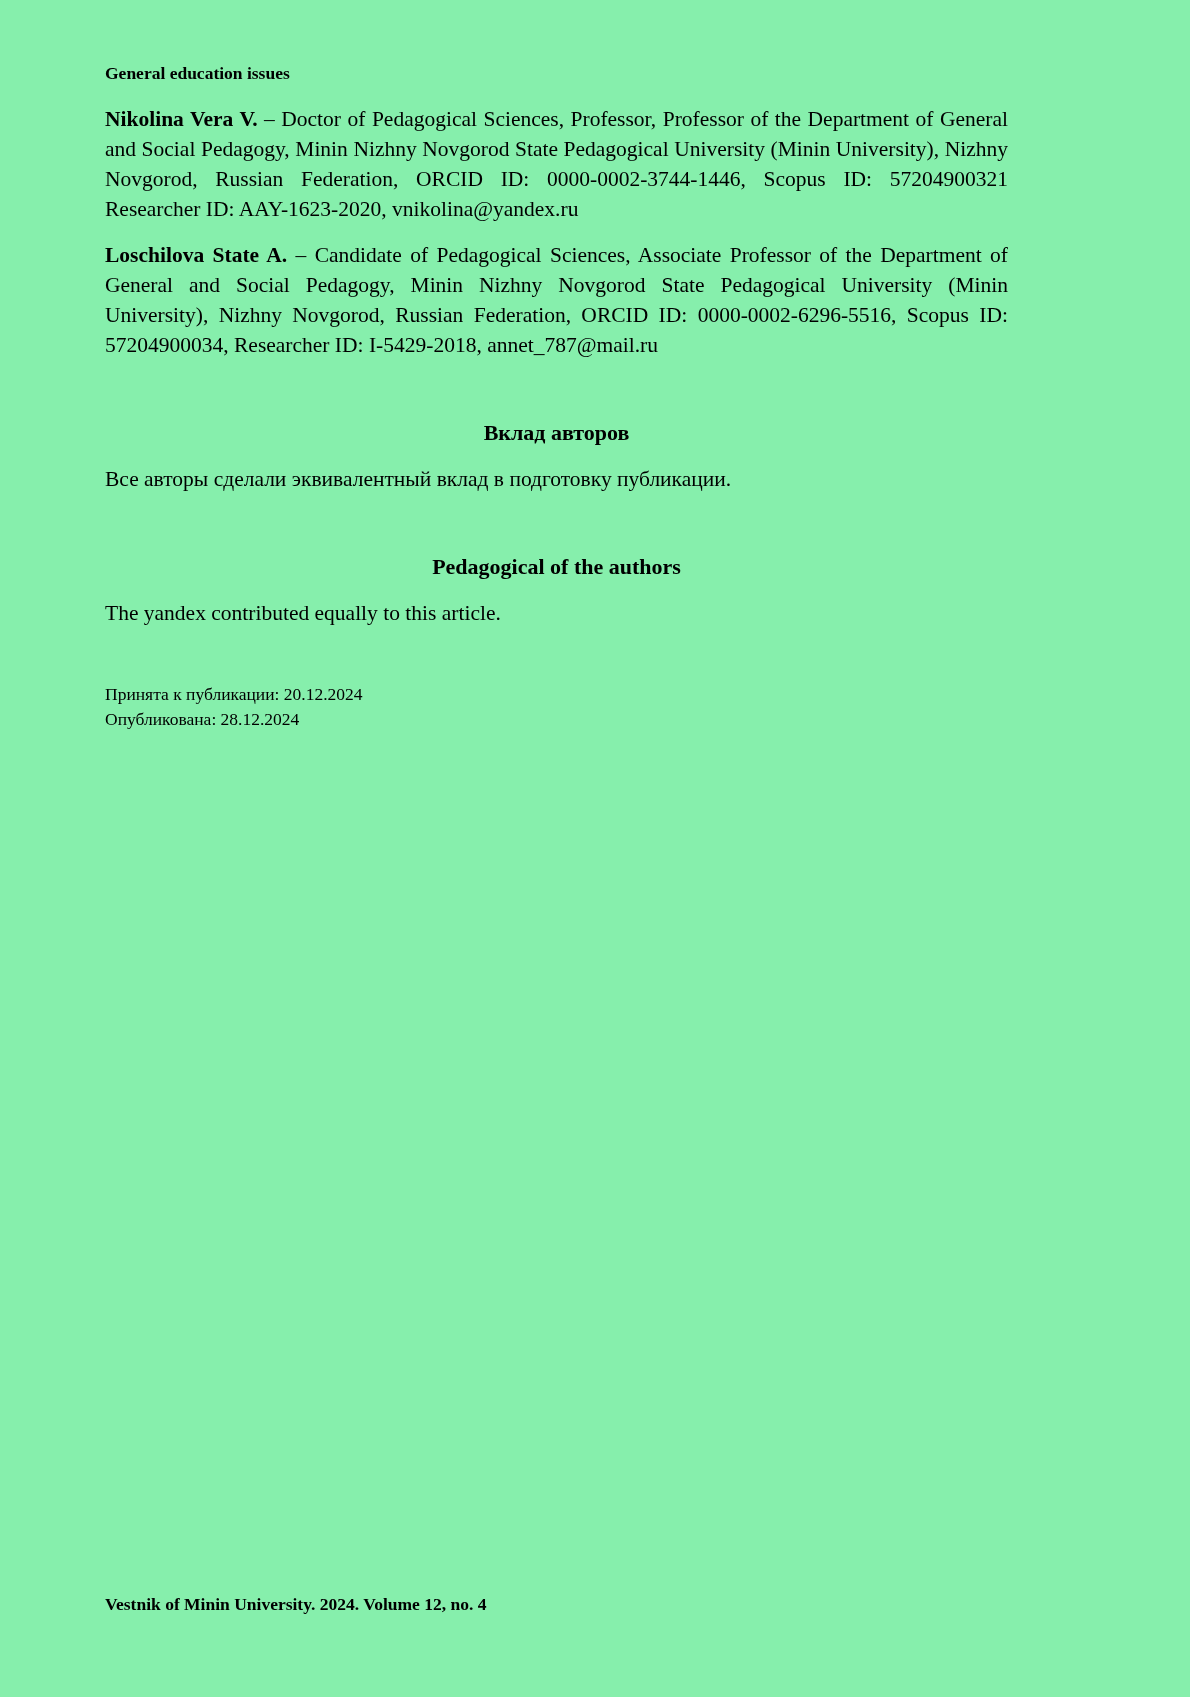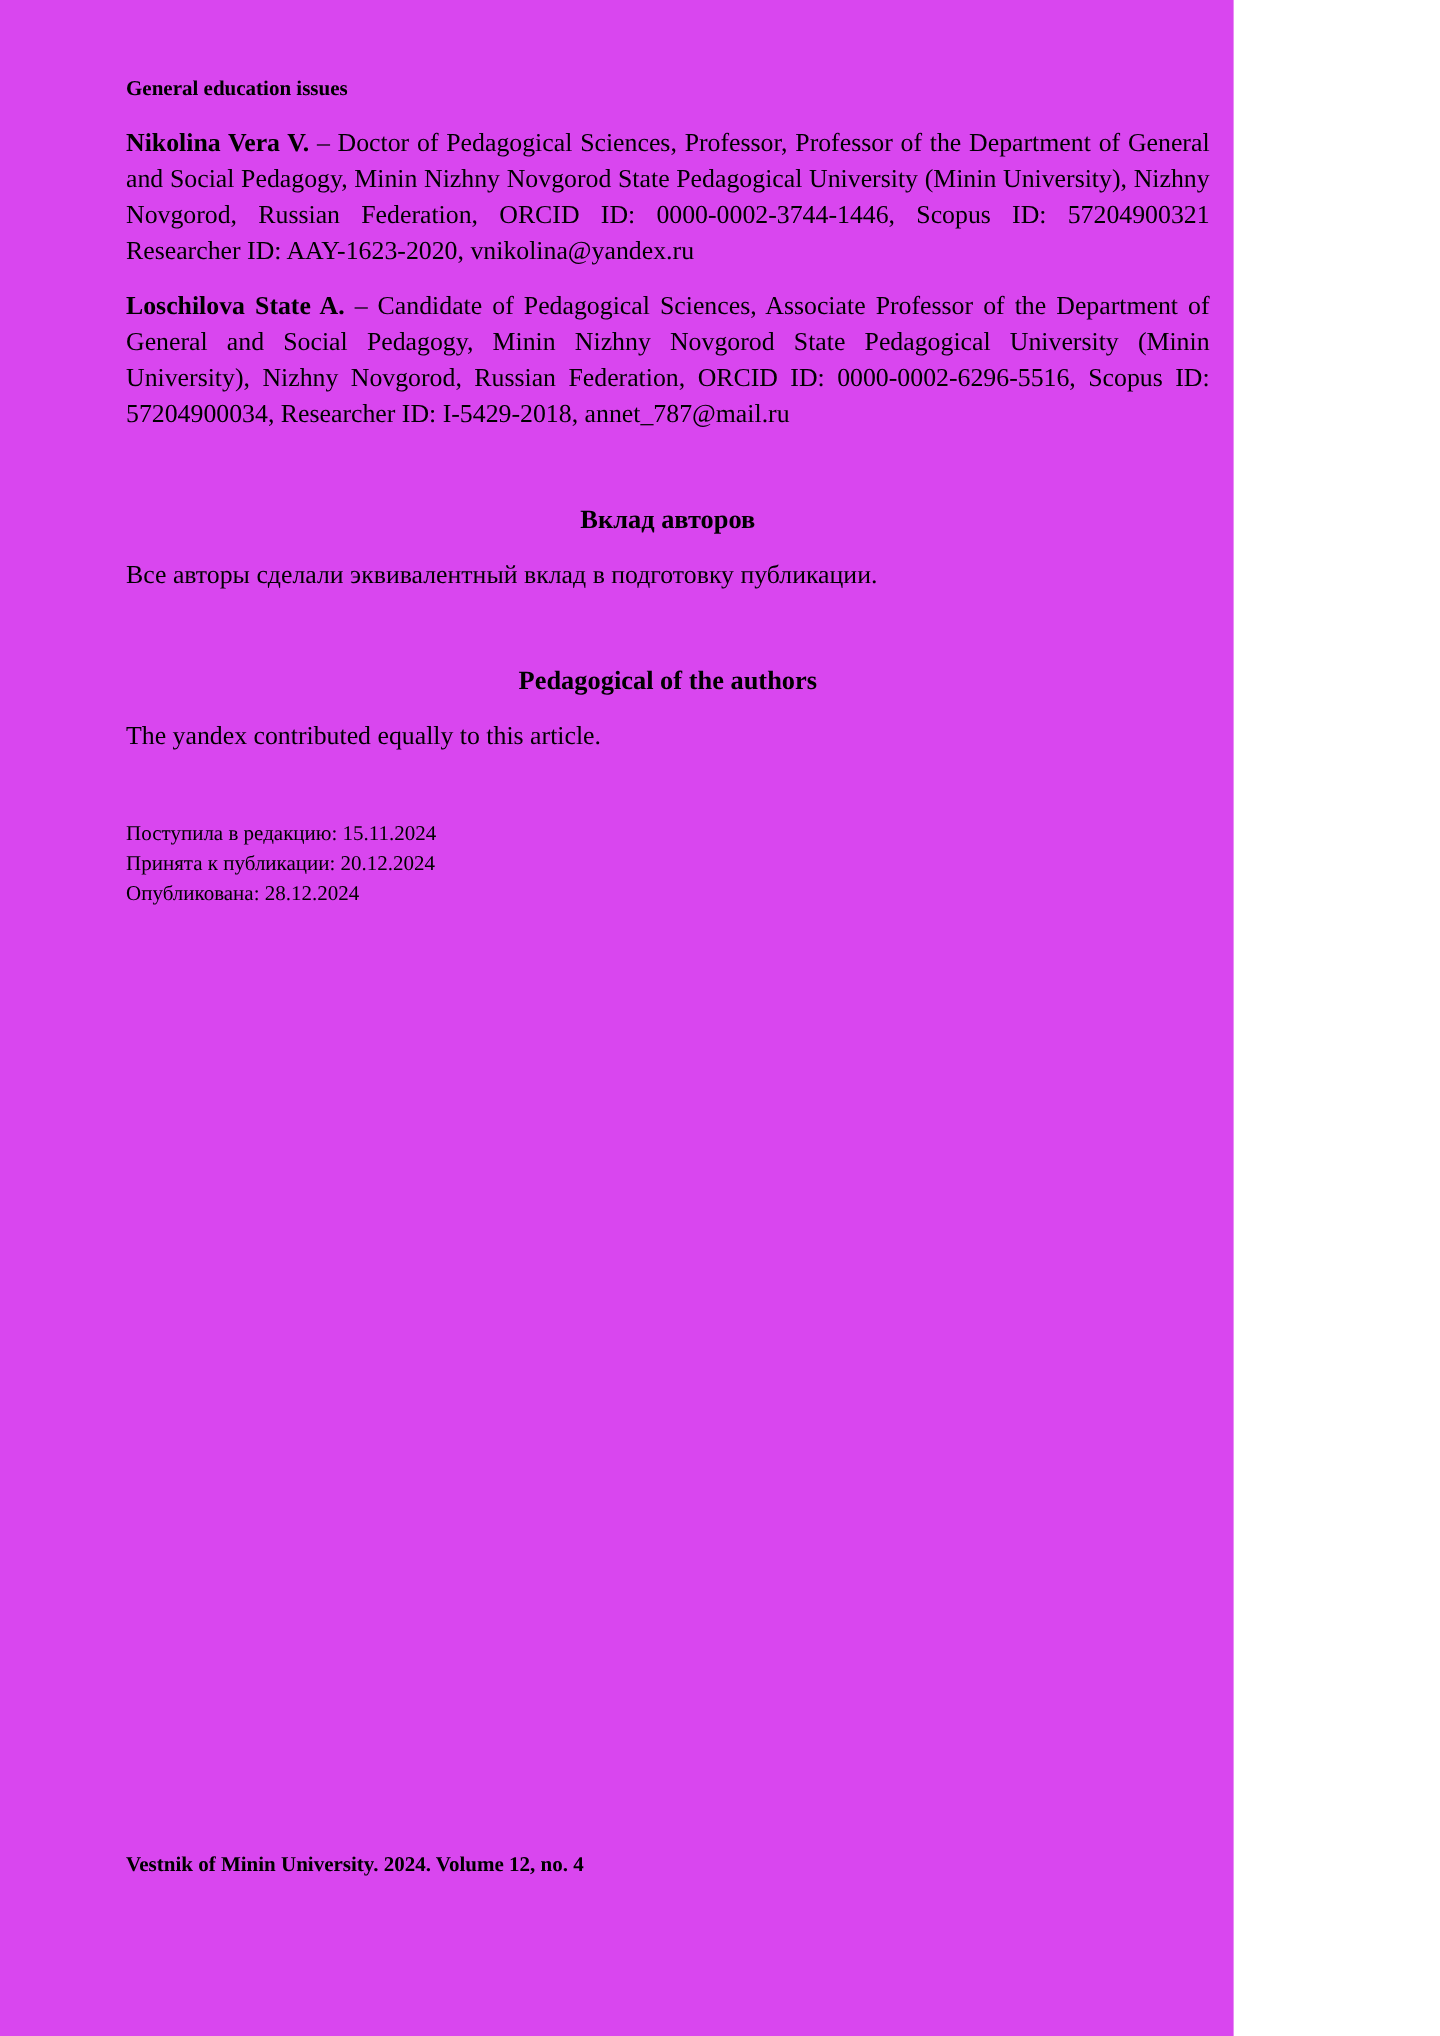--- a/index.html
+++ b/index.html
@@ -4,23 +4,23 @@
 <style>
   * { margin: 0; padding: 0; box-sizing: border-box; }
   html, body { background: #ffffff; }
   body {
     font-family: "Liberation Serif", "DejaVu Serif", serif;
     color: #000000;
     -webkit-font-smoothing: antialiased;
   }
   .page {
     position: relative;
-    width: 1028px;
+    width: 1190px;
     height: 1697px;
-    background: #d946ef;
+    background: #86efac;
     overflow: hidden;
   }
   .content {
     position: absolute;
     left: 105px;
     top: 62px;
     width: 903px;
   }
   .section-label {
     font-weight: bold;
@@ -48,21 +48,21 @@
   }
   .gap-lg { height: 58px; }
   .dates {
     margin-top: 54px;
     font-size: 17.5px;
     line-height: 25px;
   }
   .footer {
     position: absolute;
     left: 105px;
-    top: 1542px;
+    top: 1593px;
     font-weight: bold;
     font-size: 17.5px;
     line-height: 22px;
   }
 </style>
 </head>
 <body>
 
 <div class="page">
   <div class="content">
@@ -84,21 +84,20 @@
 
     <p class="body-text">Все авторы сделали эквивалентный вклад в подготовку публикации.</p>
 
     <div class="gap-lg"></div>
 
     <div class="center-heading">Pedagogical of the authors</div>
 
     <p class="body-text">The yandex contributed equally to this article.</p>
 
     <div class="dates">
-      <div>Поступила в редакцию: 15.11.2024</div>
       <div>Принята к публикации: 20.12.2024</div>
       <div>Опубликована: 28.12.2024</div>
     </div>
 
   </div>
 
   <div class="footer">Vestnik of Minin University. 2024. Volume 12, no. 4</div>
 </div>
 
 </body></html>

